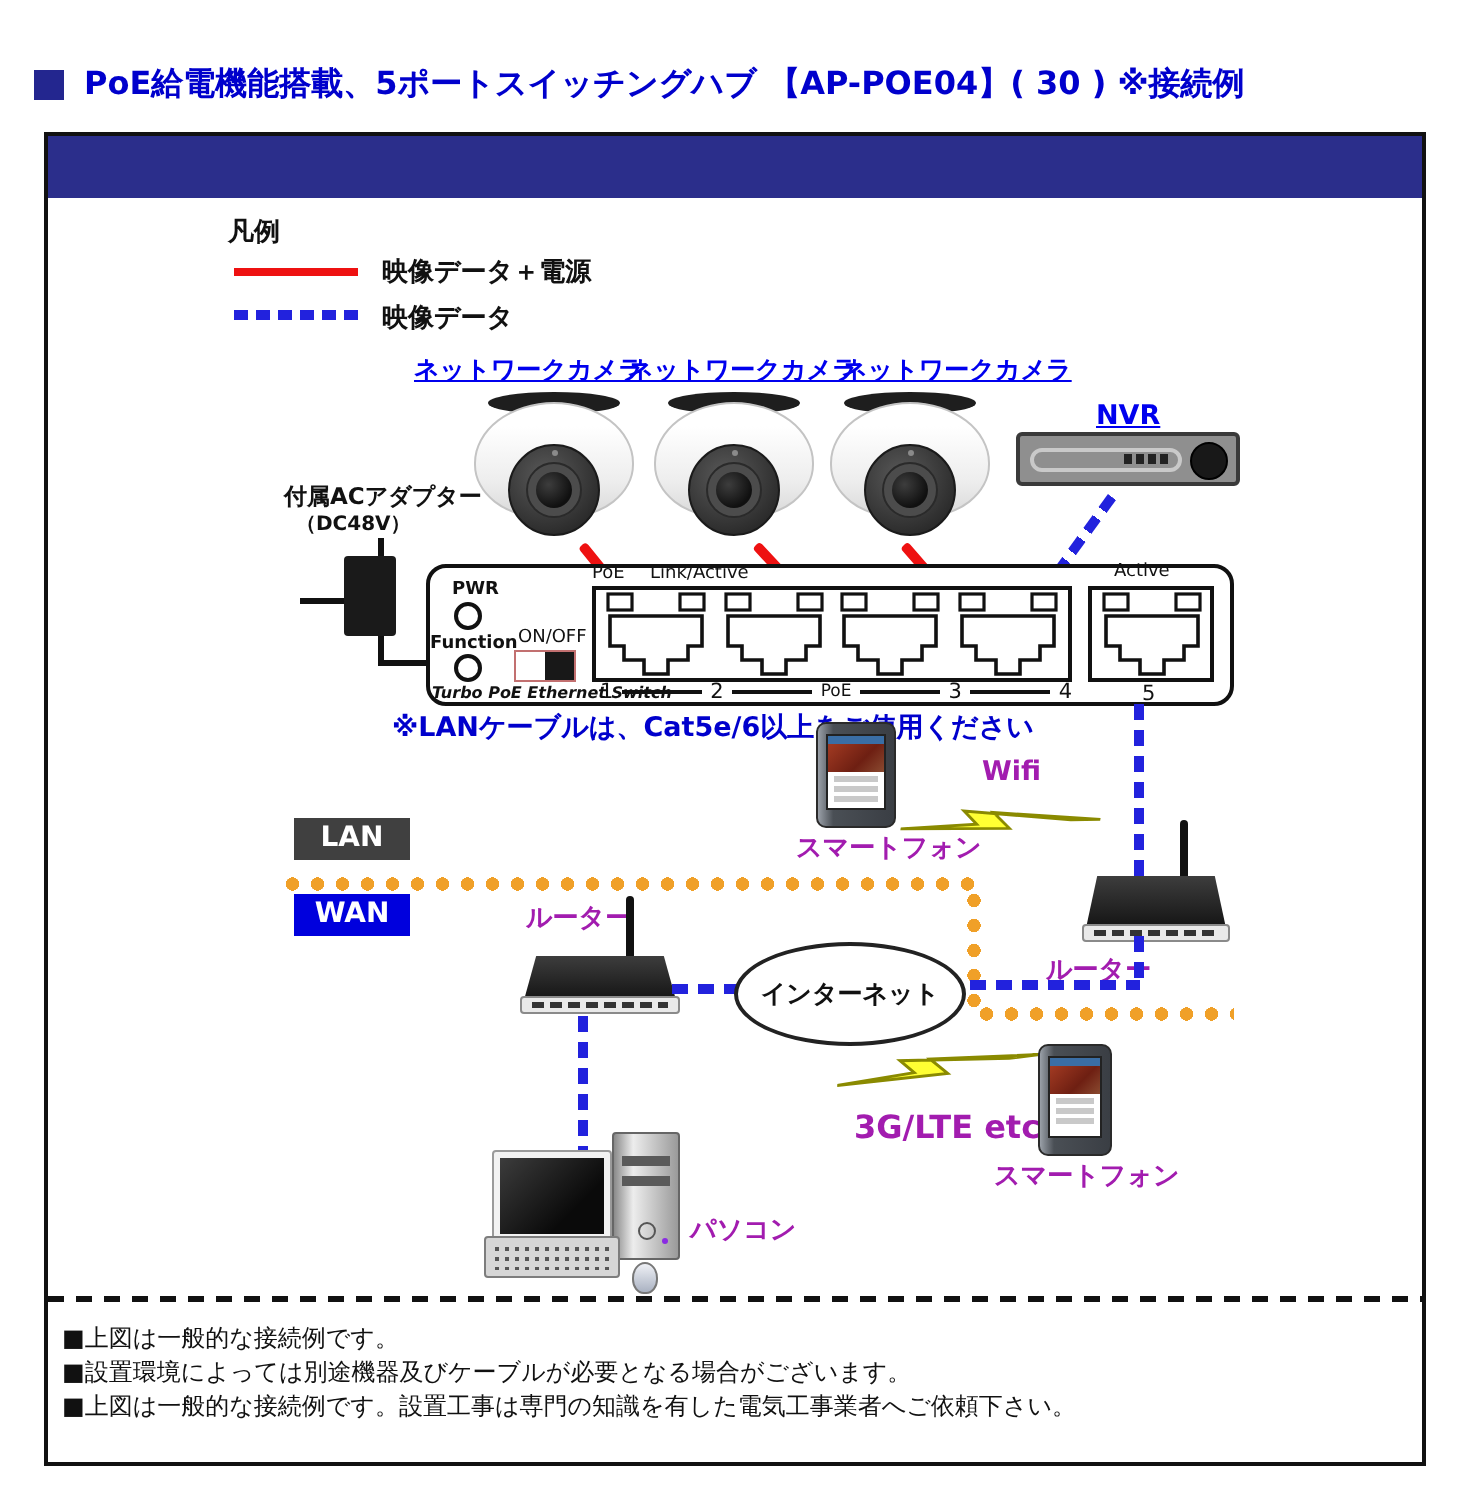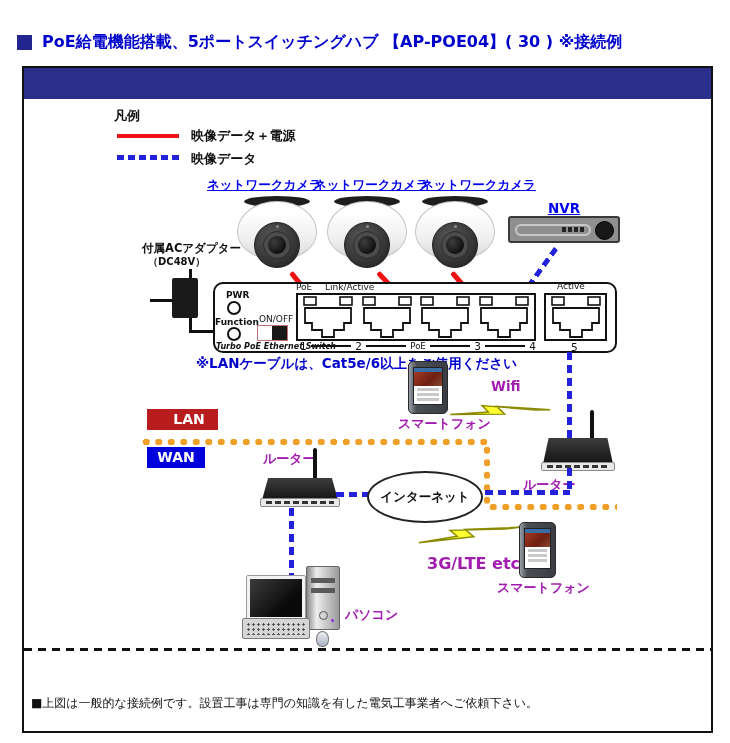--- a/index.html
+++ b/index.html
@@ -181,21 +181,21 @@
         <div class="txt"></div>
         <div class="txt"></div>
       </div>
   </div>
   <div class="lbl devlbl" style="left:398px;top:415px;">スマートフォン</div>
   <div class="lbl devlbl" style="left:491px;top:378px;font-size:13.5px;">Wifi</div>
   <svg class="abs" style="left:452px;top:393px;transform:rotate(14deg);" width="96" height="40" viewBox="0 0 100 40">
     <polygon points="100,4 45,14 55,20 0,34 38,22 30,17 85,8" fill="#FFFF33" stroke="#8a8a00" stroke-width="1.5"></polygon>
   </svg>
 
-  <div class="zonebox" style="left:147px;top:409px;background:#b91c1c;padding-left:13px;">LAN</div>
+  <div class="zonebox" style="left:147px;top:409px;background:#404040;">LAN</div>
   <div class="dotH" style="left:140px;top:438px;width:350px;"></div>
   <div class="zonebox" style="left:147px;top:447px;background:#0000DD;">WAN</div>
   <div class="dotV" style="left:483px;top:444px;height:64px;"></div>
   <div class="dotH" style="left:487px;top:503px;width:130px;"></div>
 
   <div class="abs" style="left:541px;top:410px;width:74px;height:62px;">
     <div class="router-ant" style="left:49px;top:0;height:30px;"></div>
     <div class="router-body" style="left:2px;top:28px;width:70px;height:26px;"></div>
     <div class="router-base" style="left:0;top:52px;width:74px;height:9px;">
         <div class="router-vents"></div>
@@ -246,15 +246,17 @@
         <div class="bar"></div>
         <div class="img"></div>
         <div class="txt"></div>
         <div class="txt"></div>
         <div class="txt"></div>
       </div>
   </div>
   <div class="lbl devlbl" style="left:497px;top:579px;">スマートフォン</div>
 
   <div class="sep-dash" style="left:24px;top:648px;width:687px;"></div>
+  <div class="lbl note" style="left:31px;top:661px;">■上図は一般的な接続例です。</div>
+  <div class="lbl note" style="left:31px;top:678px;">■設置環境によっては別途機器及びケーブルが必要となる場合がございます。</div>
   <div class="lbl note" style="left:31px;top:695px;">■上図は一般的な接続例です。設置工事は専門の知識を有した電気工事業者へご依頼下さい。</div>
 
 </div>
 
 </body></html>

